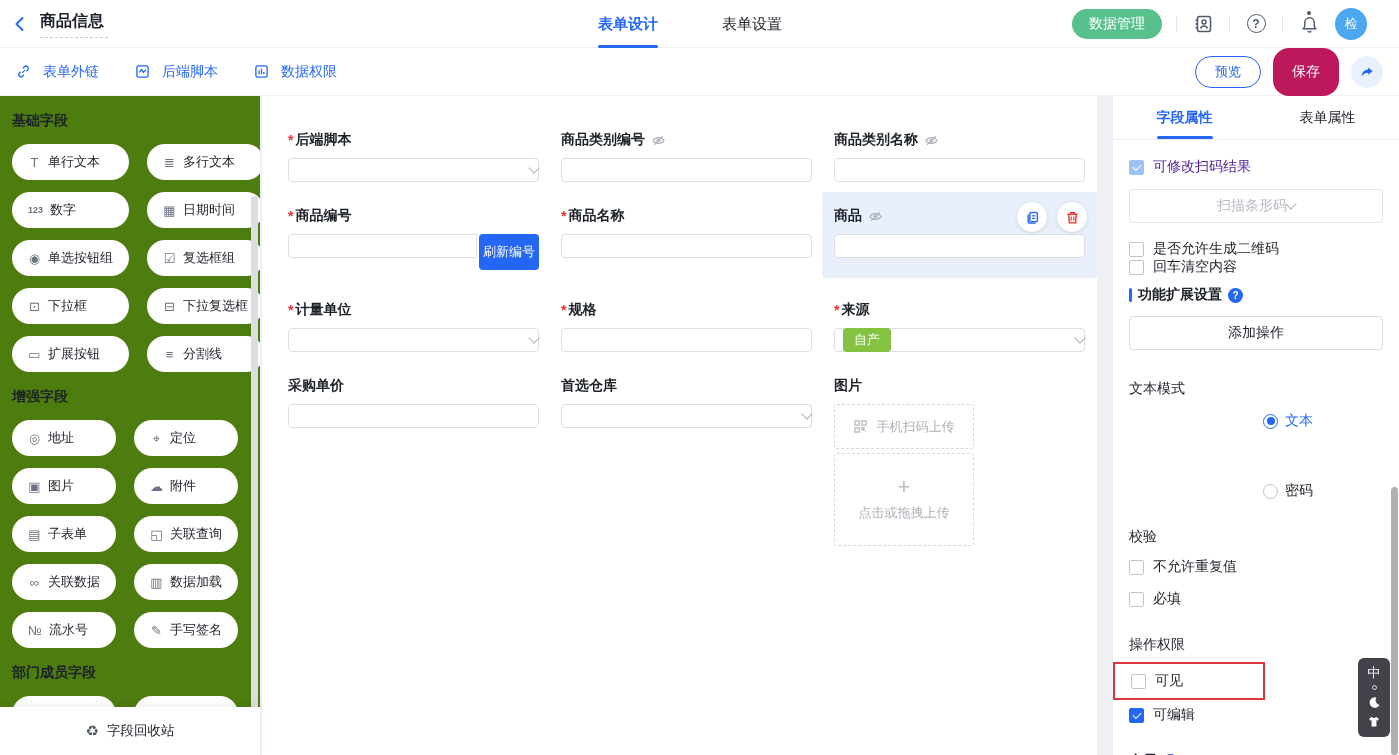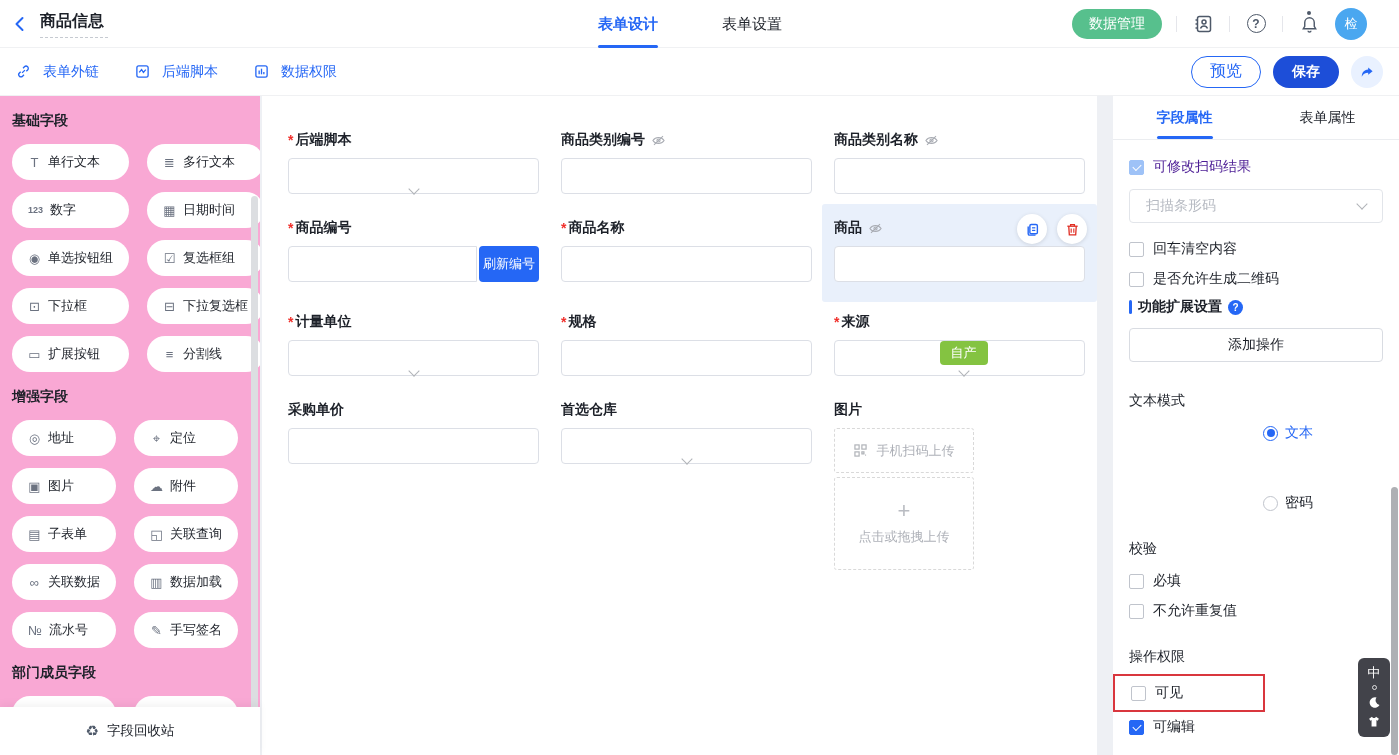--- a/index.html
+++ b/index.html
@@ -27,27 +27,27 @@
     display:flex; align-items:center; justify-content:center; font-size:12px; color:#4e5969; font-weight:600; }
   .bell-dot { position:absolute; top:-1px; left:50%; transform:translateX(-50%); width:4px; height:4px; border-radius:50%; background:#4e5969; }
   .avatar { width:32px; height:32px; border-radius:50%; background:#4aa7f0; color:#fff;
     display:flex; align-items:center; justify-content:center; font-size:13px; cursor:pointer; }
   
   .toolbar { position:absolute; top:48px; left:0; right:0; height:48px; background:#fff;
     border-bottom:1px solid #f0f1f3; display:flex; align-items:center; padding:0 16px; z-index:29; }
   .tb-link { display:flex; align-items:center; gap:12px; color:#2567f5; font-size:14px; margin-right:36px; cursor:pointer; }
   .toolbar-right { margin-left:auto; display:flex; align-items:center; gap:12px; }
   .btn-outline { height:32px; min-width:66px; padding:0 18px; border:1px solid #2567f5; color:#2567f5;
-    background:#fff; border-radius:16px; font-size:16px; cursor:pointer; }
-  .btn-primary { height:32px; min-width:66px; padding:0 18px; border:none; color:#fff;
-    background:#1d4ed8; border-radius:16px; font-size:14px; cursor:pointer;font-weight:bold; }
+    background:#fff; border-radius:16px; font-size:13px; cursor:pointer; }
+  .btn-primary { height:48px; min-width:66px; padding:0 18px; border:none; color:#fff;
+    background:#be185d; border-radius:16px; font-size:14px; cursor:pointer; }
   .share-circle { width:32px; height:32px; border-radius:50%; background:#e9f1ff; display:flex;
     align-items:center; justify-content:center; cursor:pointer; }
   
-  .sidebar { position:absolute; top:96px; bottom:0; left:0; width:260px; background:#f9a8d4; overflow:hidden; padding:16px 0 0 12px; }
+  .sidebar { position:absolute; top:96px; bottom:0; left:0; width:260px; background:#4d7c0f; overflow:hidden; padding:16px 0 0 12px; }
   .sb-section-title { font-size:14px; font-weight:700; color:#1d2129; margin:12px 0 14px; }
   .pill-grid { display:grid; grid-template-columns:max-content max-content; column-gap:18px; row-gap:12px; margin-bottom:16px; }
   .pill { background:#fff; border-radius:18px; height:36px; padding:0 16px; display:inline-flex;
     align-items:center; gap:7px; font-size:13px; color:#1d2129; cursor:grab; white-space:nowrap; }
   .pill .g { color:#6b7280; font-size:13px; line-height:1; min-width:13px; text-align:center; }
   .pill .g.num { font-size:9px; font-weight:700; letter-spacing:0; }
   .p-icon { width:12px; height:12px; position:relative; display:inline-block; }
   .p-icon::before { content:""; position:absolute; top:0; left:3px; width:5px; height:5px; border:1px solid #6b7280; border-radius:50%; }
   .p-icon::after { content:""; position:absolute; bottom:0; left:1px; width:9px; height:5px;
     border:1px solid #6b7280; border-bottom:none; border-radius:5px 5px 0 0; }
@@ -57,22 +57,22 @@
   .recycle-bar { position:absolute; bottom:0; left:0; width:260px; height:48px; background:#fff;
     box-shadow:0 -3px 8px rgba(0,0,0,.05); display:flex; align-items:center; justify-content:center;
     gap:8px; font-size:13.5px; color:#1d2129; cursor:pointer; z-index:5; }
   .recycle-bar .g { color:#4e5969; font-size:15px; }
   
   .canvas { position:absolute; top:96px; bottom:0; left:262px; width:835px; background:#fff; padding:34px 0 0 26px; }
   .form-row { display:flex; gap:22px; margin-bottom:24px; align-items:flex-start; }
   .cell { width:251px; }
   .f-label { display:flex; align-items:center; gap:6px; font-size:14px; font-weight:600; color:#1d2129; height:20px; margin-bottom:8px; }
   .req { color:#f0302c; margin-right:-4px; font-weight:600; }
-  .f-input, .f-select { height:36px; border:1px solid #dcdfe6; border-radius:4px; background:#fff; width:100%;
-    display:flex; align-items:center; padding:0 0;flex-direction:column; }
+  .f-input, .f-select { height:24px; border:1px solid #dcdfe6; border-radius:4px; background:#fff; width:100%;
+    display:flex; align-items:center; padding:0 0; }
   .f-select { justify-content:space-between; cursor:pointer; }
   .chev { width:8px; height:8px; border-right:1.5px solid #b0b3b8; border-bottom:1.5px solid #b0b3b8;
     transform:rotate(45deg); margin-top:-4px; flex:none; }
   .tag-green { background:#84c341; color:#fff; font-size:13px; border-radius:4px; padding:4px 11px; line-height:1.2; }
   .code-row { display:flex; gap:2px; }
   .code-row .f-input { flex:1; border-top-right-radius:0; border-bottom-right-radius:0; }
   .btn-refresh { width:60px; height:36px; background:#2567f5; color:#fff; border:none; border-radius:4px;
     font-size:13px; cursor:pointer; flex:none; padding:0 4px; }
   .cell-selected { background:#e9f0fb; border-radius:3px; margin:-14px -12px -20px; padding:14px 12px 20px; position:relative; width:275px; }
   .cell-actions { position:absolute; top:10px; right:10px; display:flex; gap:10px; }
@@ -94,21 +94,21 @@
     width:56px; height:3px; background:#2567f5; border-radius:2px; }
   .panel-body { padding:18px 16px 0; }
   .cbx-row { display:flex; align-items:center; gap:9px; font-size:14px; color:#1d2129; }
   .cbx { width:15px; height:15px; border:1px solid #c0c4cc; border-radius:2px; background:#fff; position:relative; flex:none; cursor:pointer; }
   .cbx.checked { background:#2567f5; border-color:#2567f5; }
   .cbx.checked.disabled { background:#9ec2f7; border-color:#9ec2f7; }
   .cbx.checked::after { content:""; position:absolute; left:3px; top:3.5px; width:7px; height:4px;
     border-left:1.8px solid #fff; border-bottom:1.8px solid #fff; transform:rotate(-45deg); }
   .row-disabled { color:#4c1d95; }
   .sel-disabled { margin:13px 0 17px; height:34px; border:1px solid #e2e5ea; border-radius:4px;
-    display:flex; align-items:center; justify-content:space-between; padding:0 16px; color:#b6bac2; font-size:14px; }
+    display:flex; align-items:center; justify-content:center; padding:0 16px; color:#b6bac2; font-size:14px; }
   .mt12 { margin-top:12px; } .mt14 { margin-top:14px; }
   .mt24 { margin-top:10px; } .mt28 { margin-top:28px; } .mt30 { margin-top:30px; }
   .sec-head { display:flex; align-items:center; gap:6px; font-weight:700; font-size:14px; color:#1d2129; }
   .sec-bar { width:3px; height:14px; background:#2567f5; border-radius:2px; }
   .help-circle { width:15px; height:15px; background:#2567f5; color:#fff; border-radius:50%; font-size:10px;
     display:inline-flex; align-items:center; justify-content:center; font-weight:700; cursor:pointer; }
   .btn-add { width:100%; height:34px; border:1px solid #d9dce2; background:#fff; border-radius:4px;
     font-size:14px; color:#1d2129; cursor:pointer; margin-top:12px; }
   .group-title { font-size:14px; font-weight:400; color:#1d2129; }
   .radio-row { display:flex; align-items:center; gap:52px; margin-top:14px; padding-left:64px;flex-direction:column; }
@@ -483,27 +483,27 @@
   </div>
   <div class="panel-body">
     <div class="cbx-row row-disabled">
       <span class="cbx checked disabled"></span>
       <span>可修改扫码结果</span>
     </div>
     <div class="sel-disabled">
       <span>扫描条形码</span>
       <span class="chev"></span>
     </div>
+    <div class="cbx-row mt12">
+      <span class="cbx"></span>
+      <span>是否允许生成二维码</span>
+    </div>
     <div class="cbx-row">
       <span class="cbx"></span>
       <span>回车清空内容</span>
-    </div>
-    <div class="cbx-row mt12">
-      <span class="cbx"></span>
-      <span>是否允许生成二维码</span>
     </div>
 
     <div class="sec-head mt24">
       <span class="sec-bar"></span>
       <span>功能扩展设置</span>
       <span class="help-circle">?</span>
     </div>
     <button class="btn-add">添加操作</button>
 
     <div class="group-title mt30">文本模式</div>
@@ -512,27 +512,27 @@
         <span class="r-dot"></span>
         <span>文本</span>
       </div>
       <div class="radio">
         <span class="r-dot"></span>
         <span>密码</span>
       </div>
     </div>
 
     <div class="group-title mt28">校验</div>
+    <div class="cbx-row mt12">
+      <span class="cbx"></span>
+      <span>不允许重复值</span>
+    </div>
     <div class="cbx-row mt14">
       <span class="cbx"></span>
       <span>必填</span>
-    </div>
-    <div class="cbx-row mt12">
-      <span class="cbx"></span>
-      <span>不允许重复值</span>
     </div>
 
     <div class="group-title mt28">操作权限</div>
     <div class="red-box">
       <div class="cbx-row">
         <span class="cbx"></span>
         <span>可见</span>
       </div>
     </div>
     <div class="cbx-row" style="margin-top:6px">

